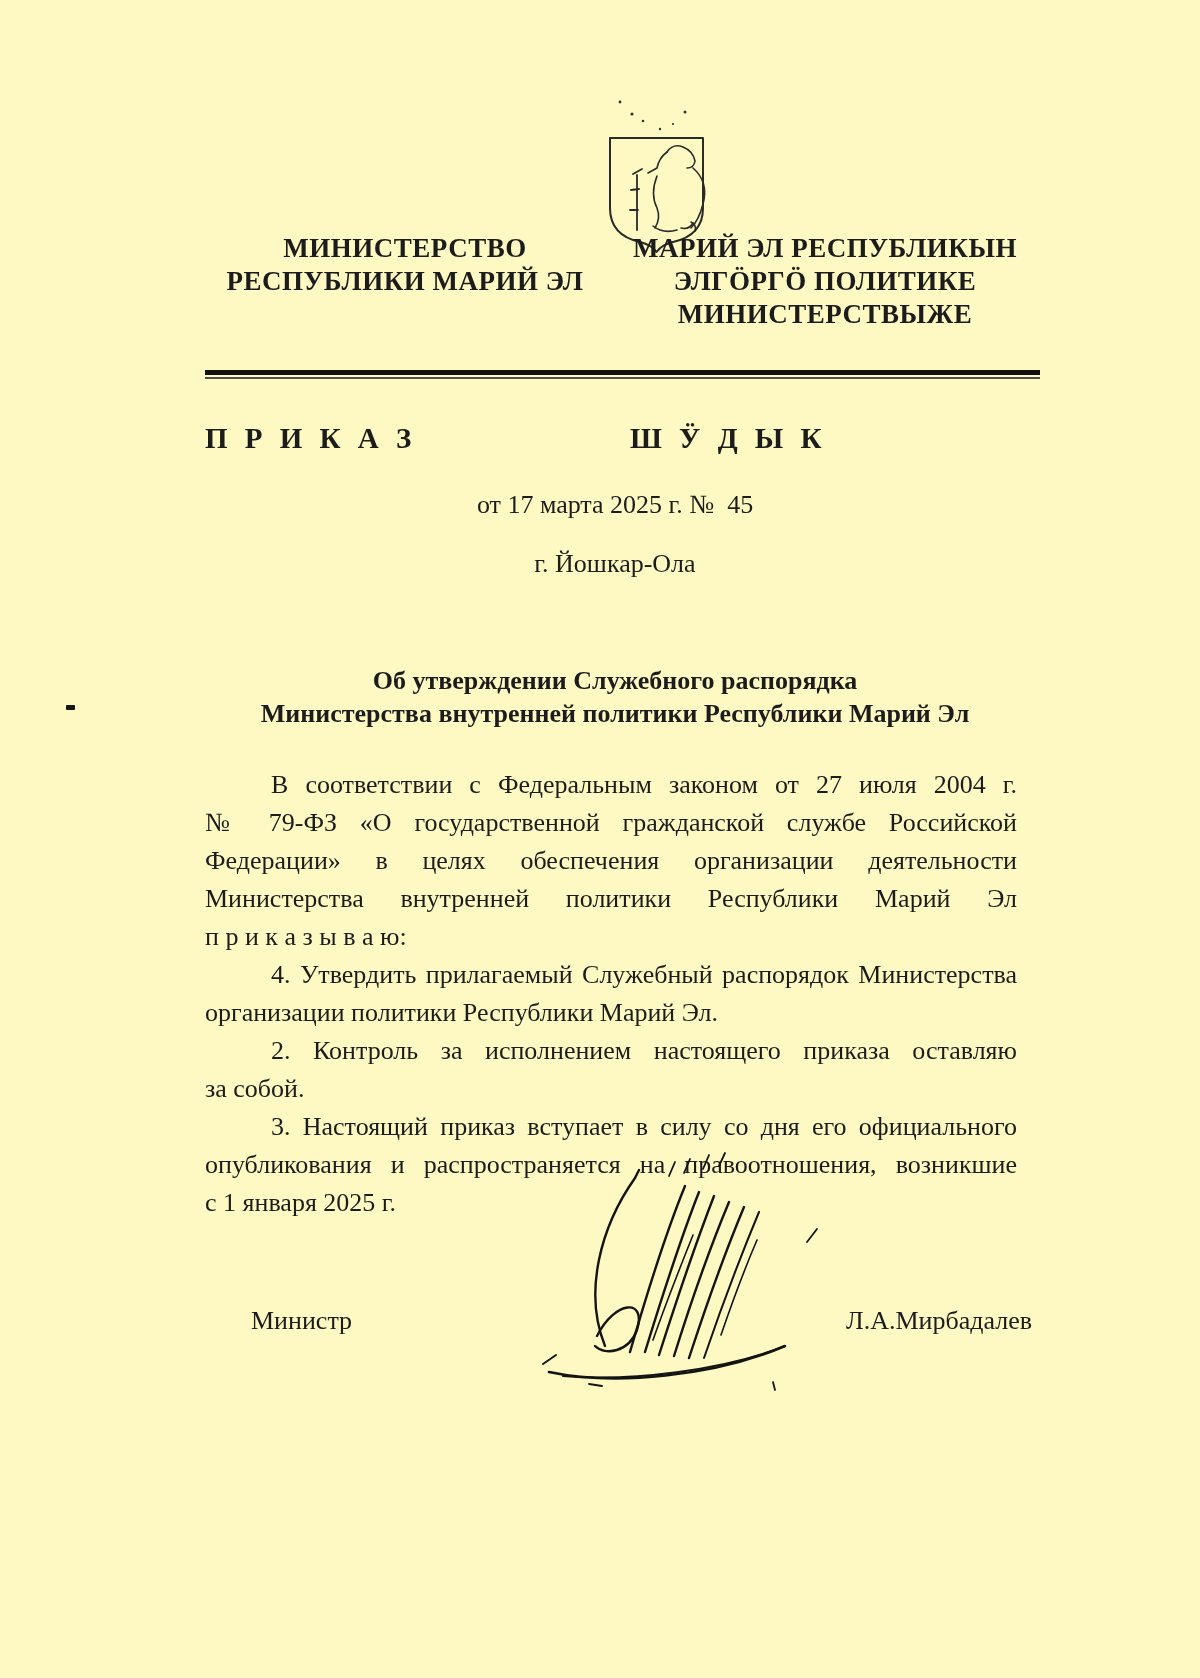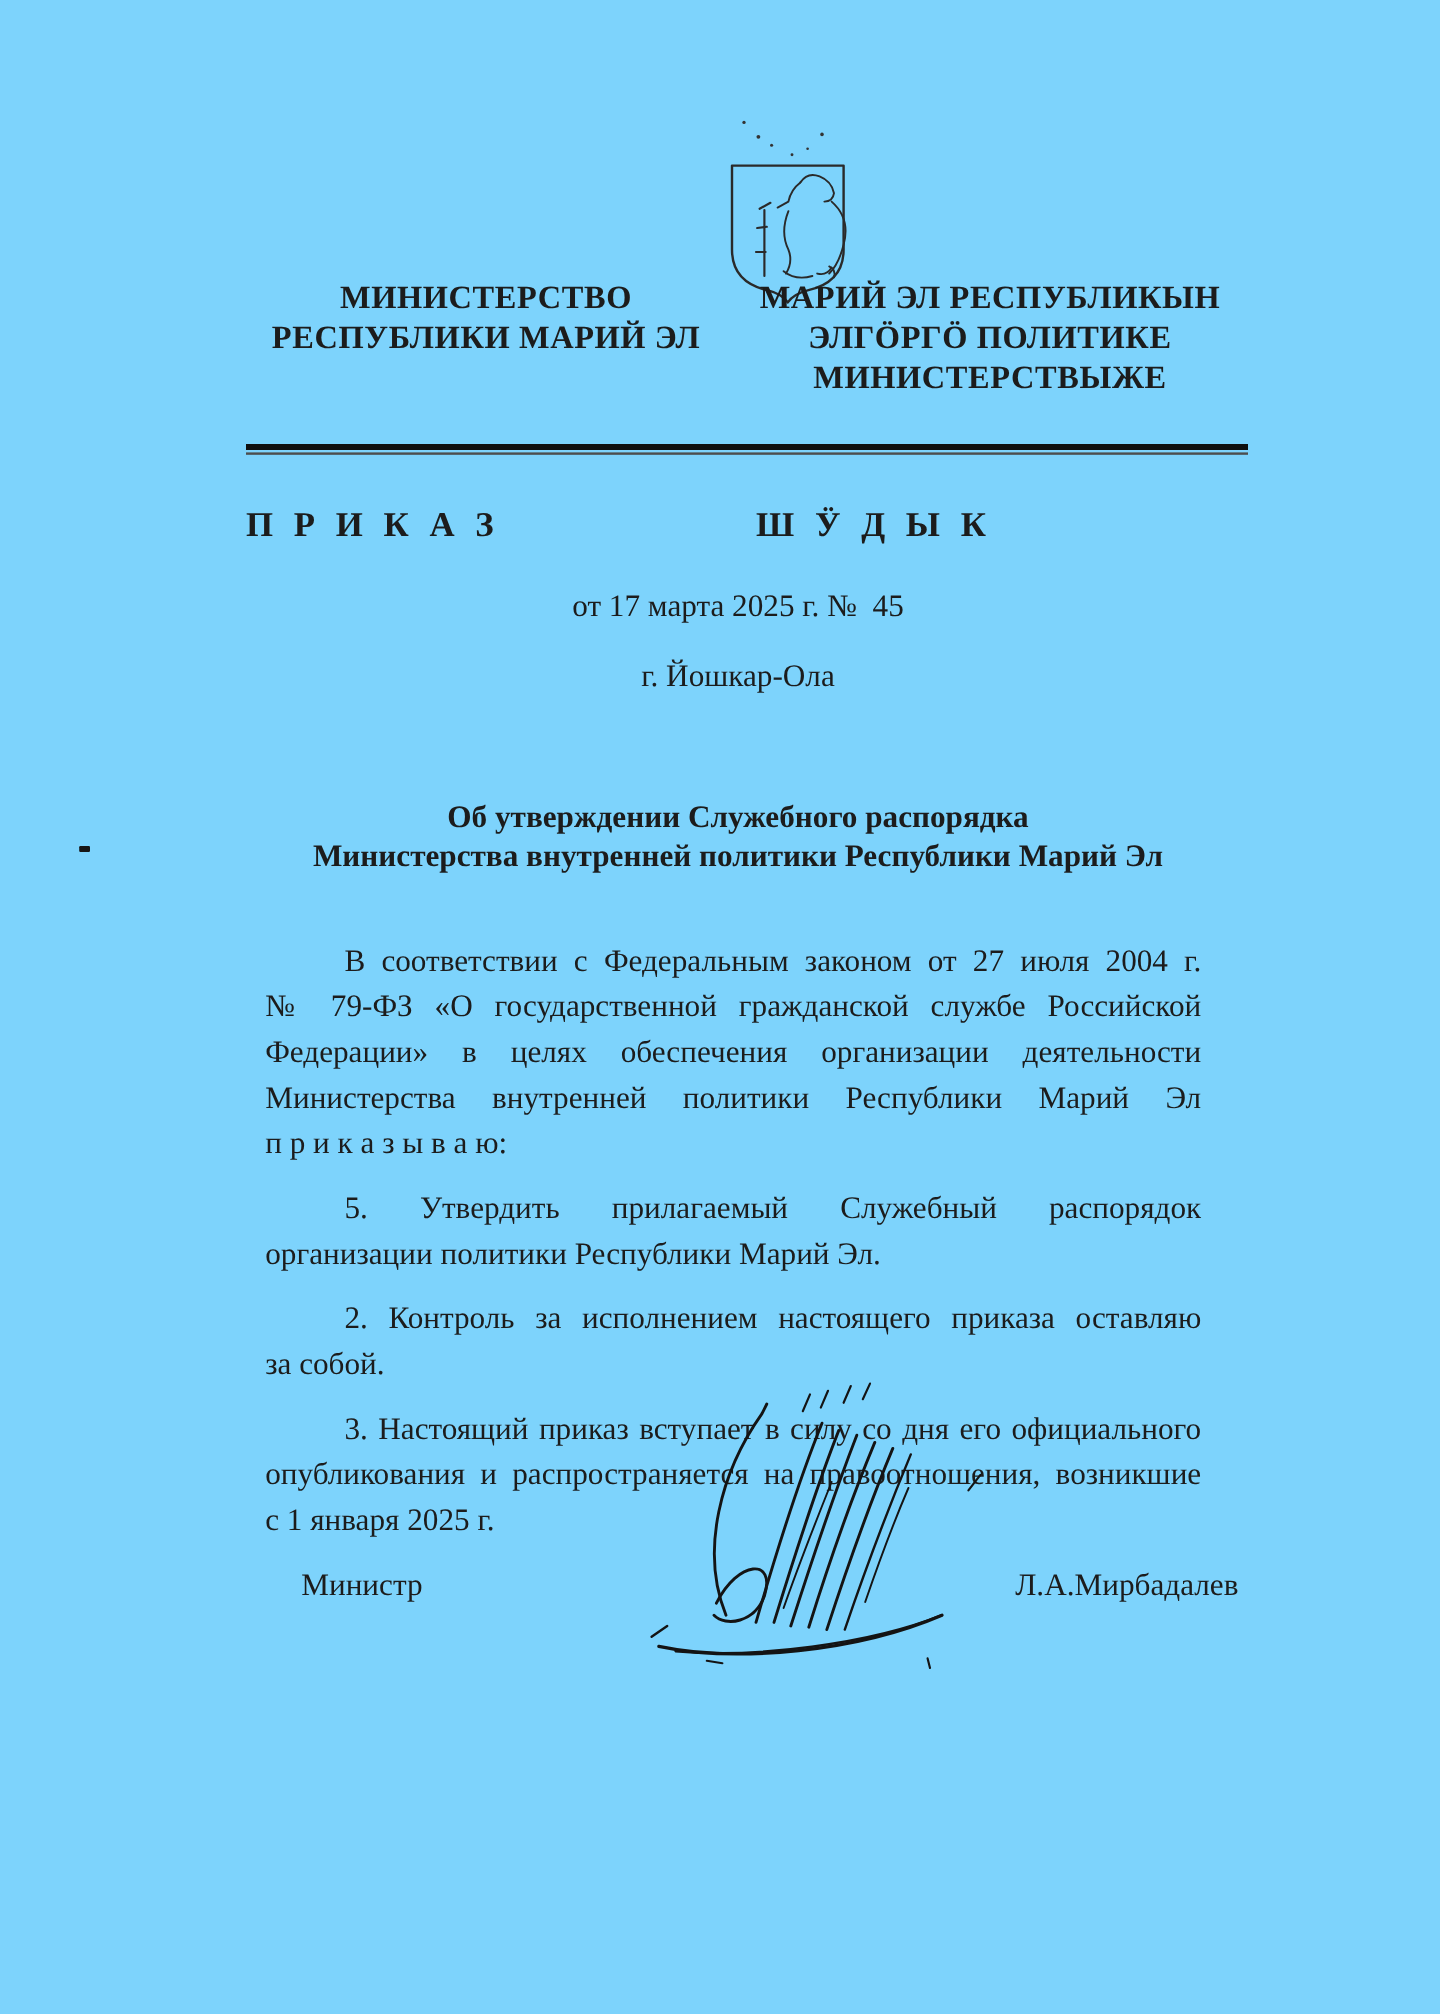--- a/index.html
+++ b/index.html
@@ -1,20 +1,20 @@
 <!DOCTYPE html>
 <html><head>
 <meta charset="utf-8">
 <style>
   html,body{margin:0;padding:0;background:#ffffff;}
   .page{
     position:relative;
     width:1200px;
     height:1678px;
-    background:#7dd3fc;
+    background:#fef9c3;
     font-family:"Liberation Serif","DejaVu Serif",serif;
     color:#1c1c1c;
     overflow:hidden;
   }
   .abs{position:absolute;}
 
   
   .org{
     font-weight:bold;
     font-size:27px;
@@ -47,21 +47,21 @@
     font-size:26px;
     line-height:33px;
     text-align:center;
   }
   .title > div{white-space:pre;}
 
   .body-block{
     font-size:26px;
     width:812px;
   }
-  .para{margin:16px;}
+  .para{margin:0;}
   .bline{
     height:38px;
     line-height:38px;
     text-align:justify;
     text-align-last:justify;
     text-justify:inter-word;
     overflow:hidden;
   }
   .bline.first{text-indent:66px;}
   .bline.last{text-align-last:left;}
@@ -146,21 +146,21 @@
 
   <div class="abs body-block" style="left:205px;top:766px;">
       <div class="para">
         <div class="bline first">В соответствии с Федеральным законом от 27 июля 2004 г.</div>
         <div class="bline">№ 79-ФЗ «О государственной гражданской службе Российской</div>
         <div class="bline">Федерации» в целях обеспечения организации деятельности</div>
         <div class="bline">Министерства внутренней политики Республики Марий Эл</div>
         <div class="bline last">п р и к а з ы в а ю:</div>
       </div>
       <div class="para">
-        <div class="bline first">5. Утвердить прилагаемый Служебный распорядок Министерства</div>
+        <div class="bline first">4. Утвердить прилагаемый Служебный распорядок Министерства</div>
         <div class="bline last">организации политики Республики Марий Эл.</div>
       </div>
       <div class="para">
         <div class="bline first">2. Контроль за исполнением настоящего приказа оставляю</div>
         <div class="bline last">за собой.</div>
       </div>
       <div class="para">
         <div class="bline first">3. Настоящий приказ вступает в силу со дня его официального</div>
         <div class="bline">опубликования и распространяется на правоотношения, возникшие</div>
         <div class="bline last">с 1 января 2025 г.</div>

